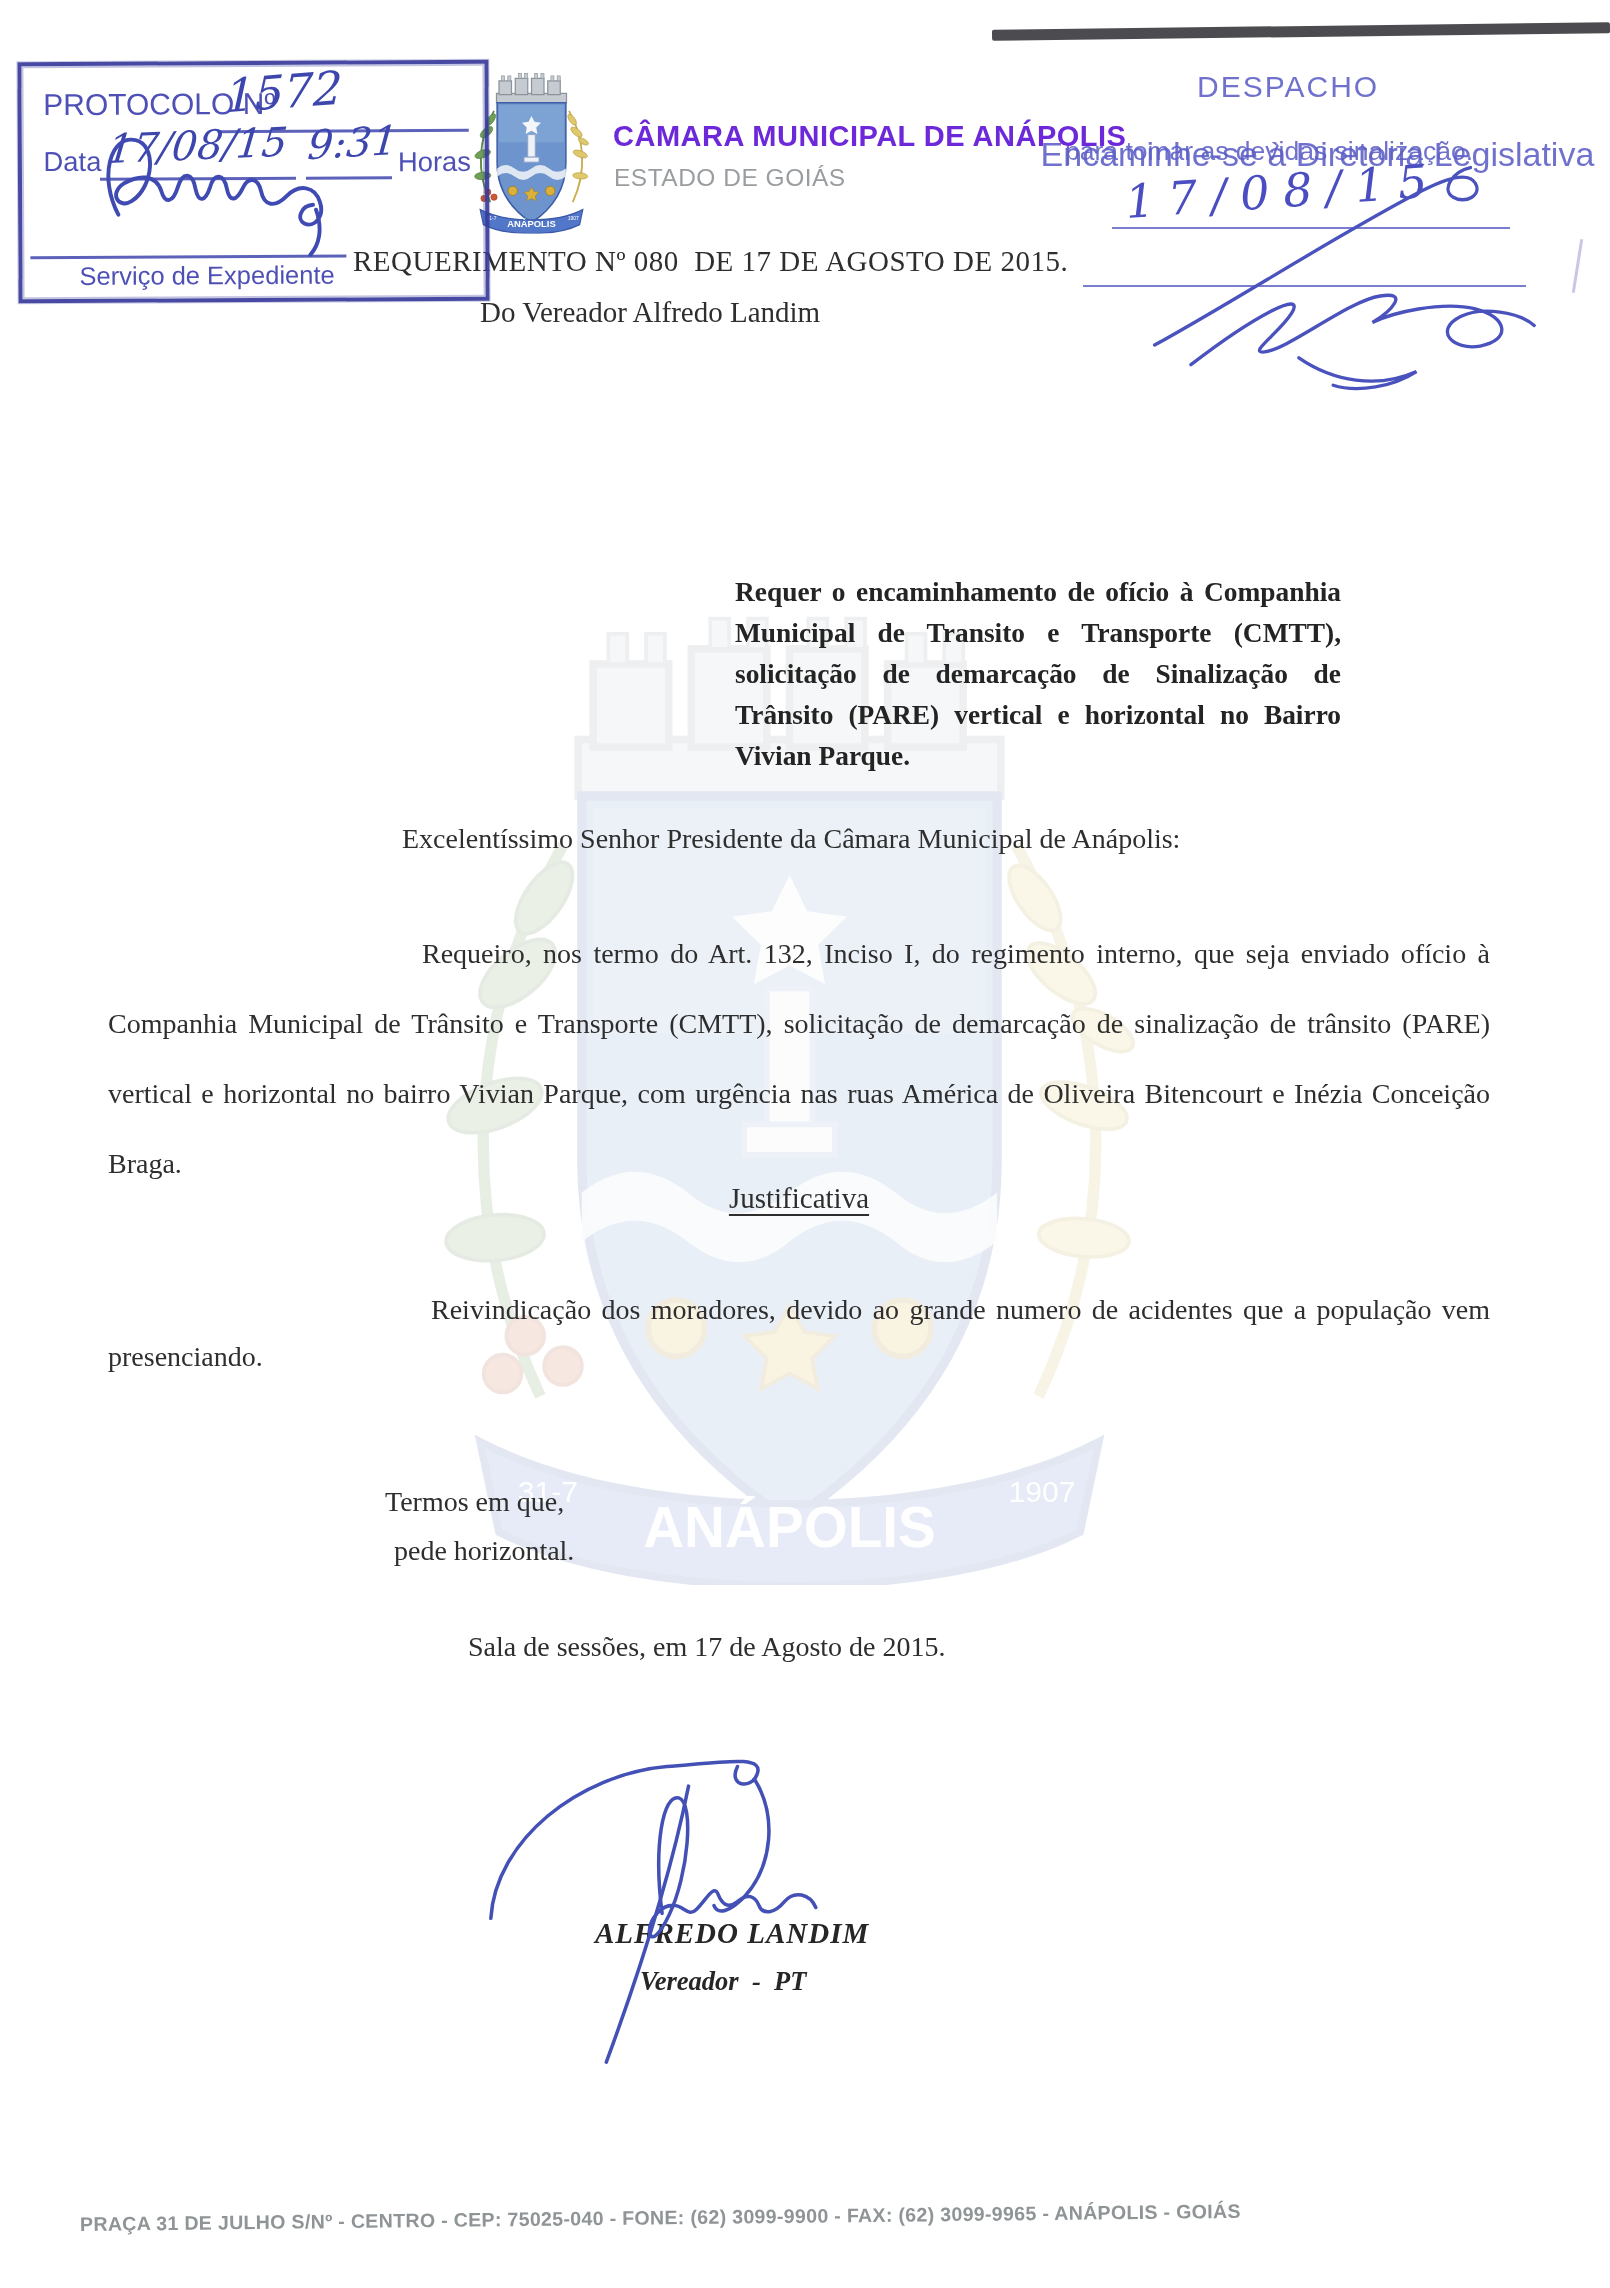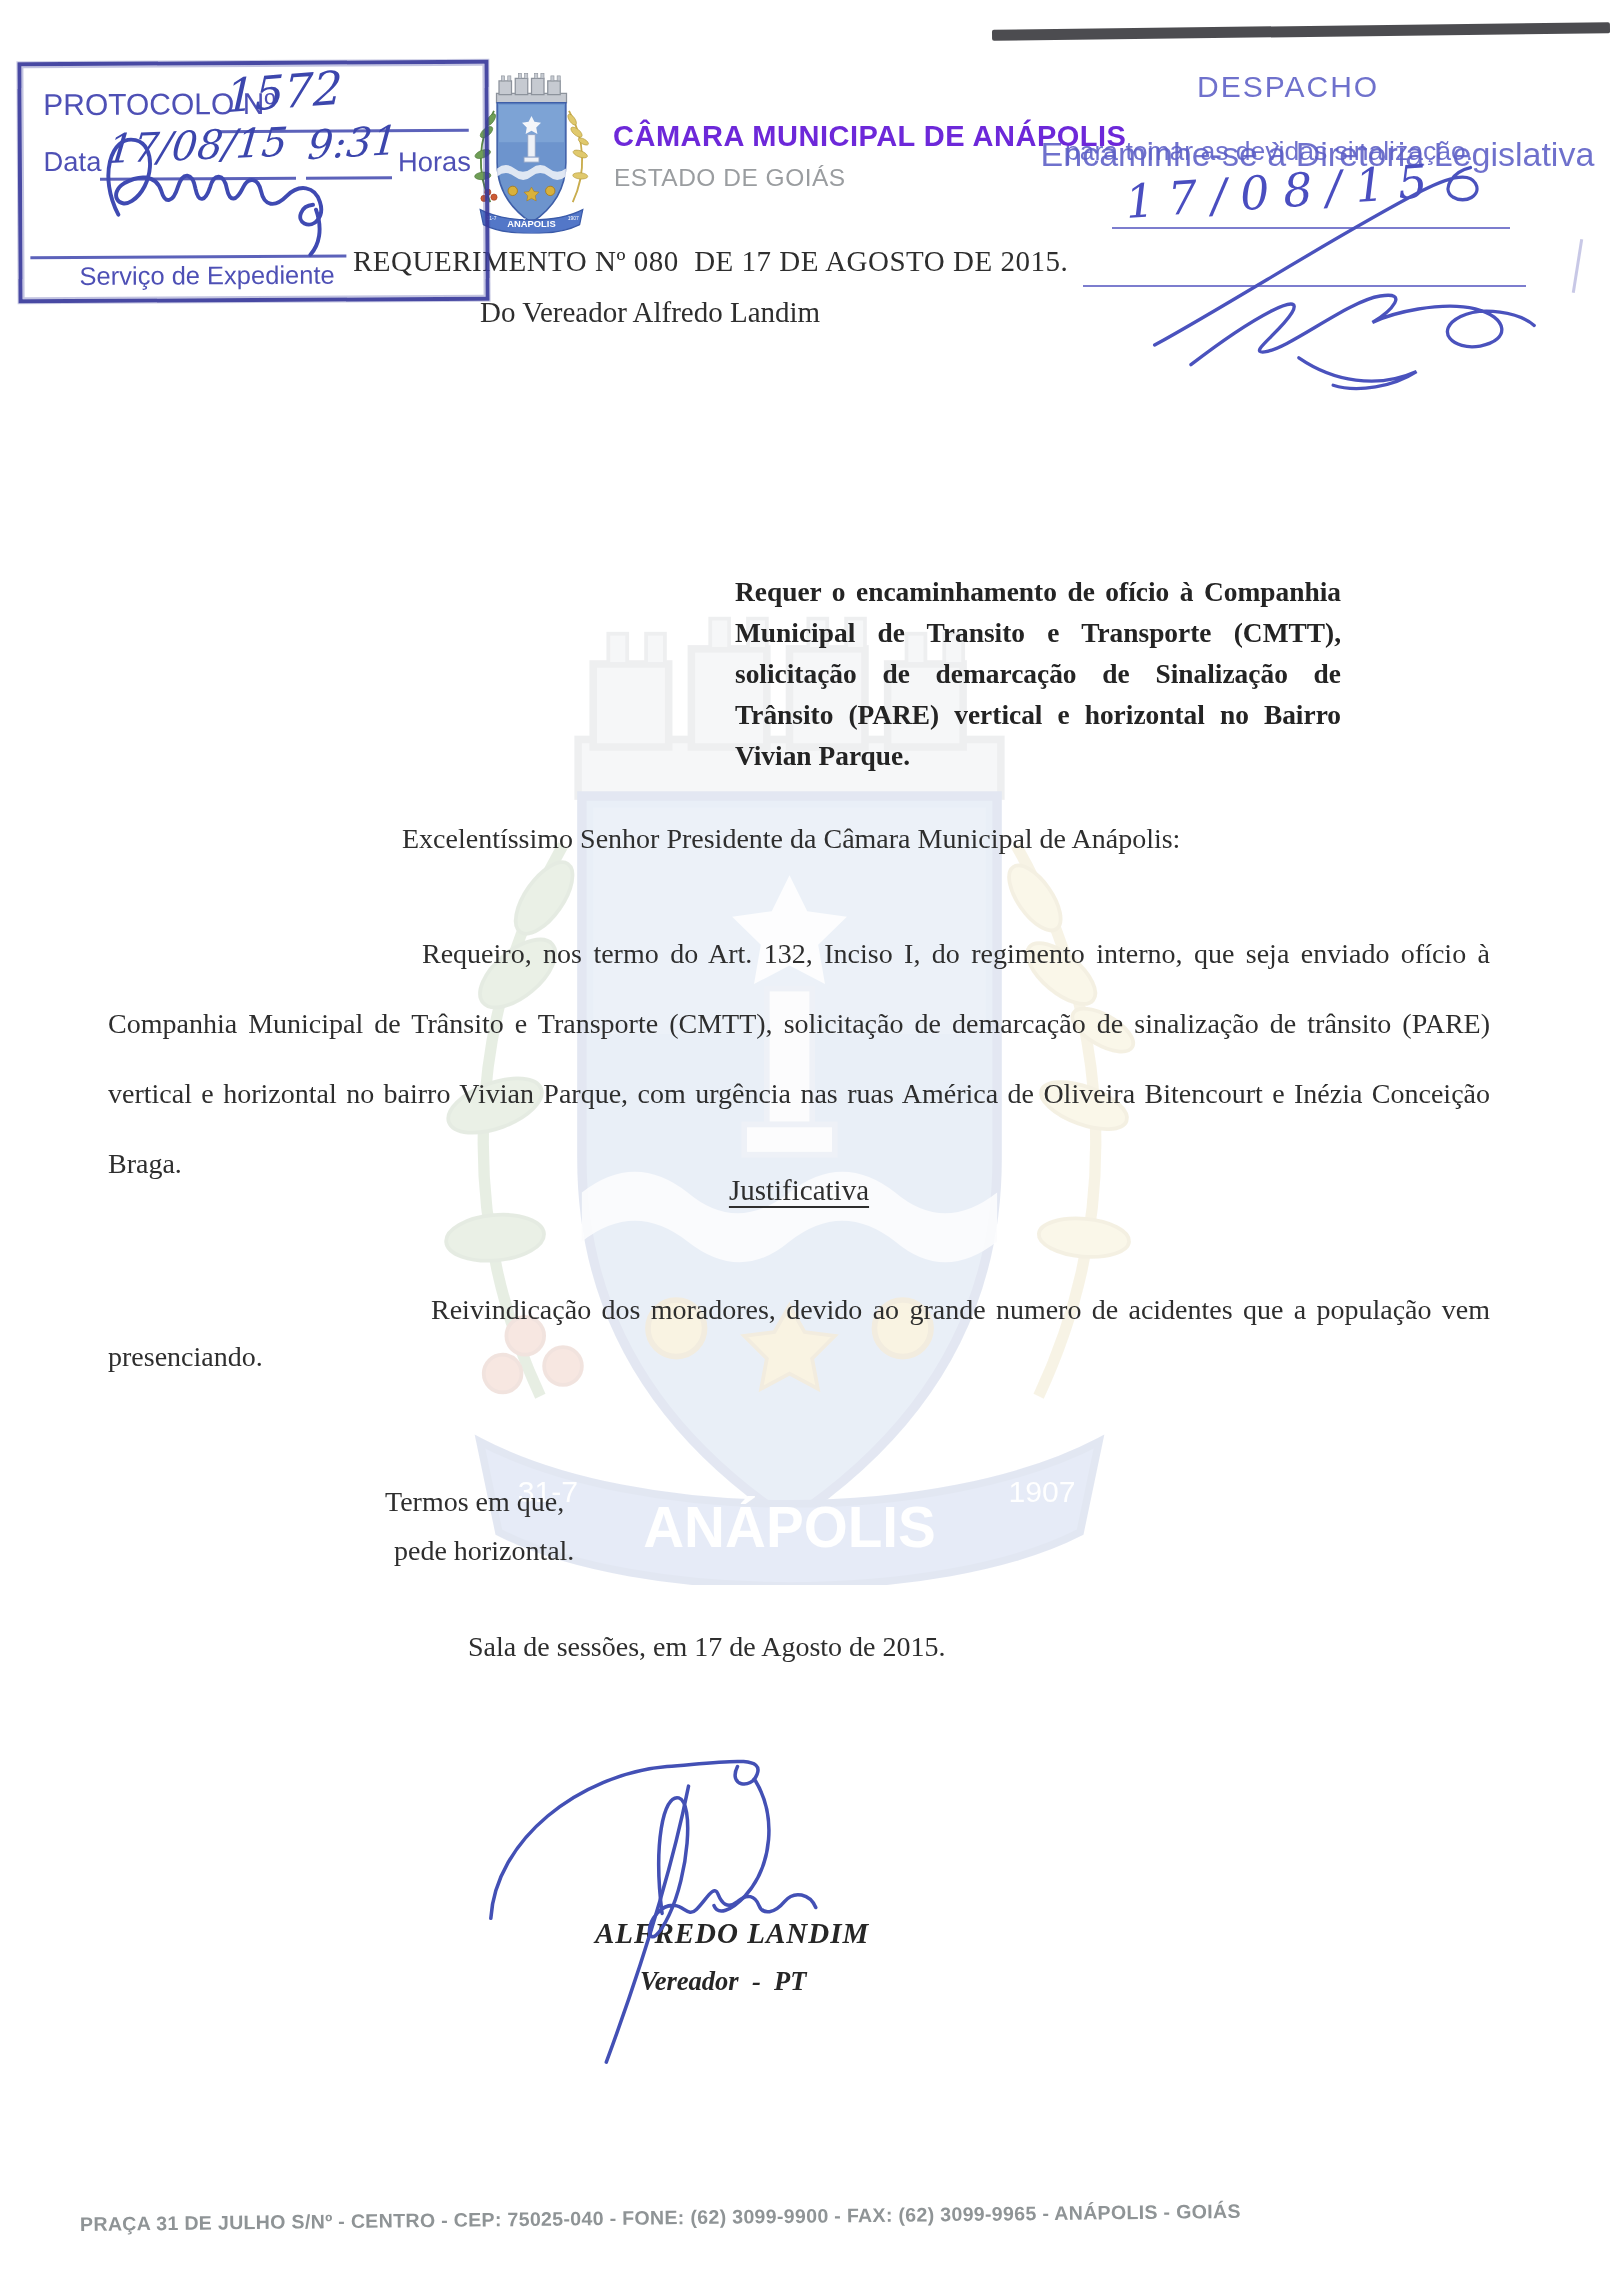--- a/index.html
+++ b/index.html
@@ -34,21 +34,21 @@
     width:606px;text-align:justify;font-weight:bold;
     font-size:27.4px;line-height:41px;color:#242424;
   }
   .vocative{font-size:28px;white-space:nowrap;}
   .body-par{
     width:1382px;text-align:justify;font-size:28px;line-height:70px;
     text-indent:314px;
   }
   .just-head{
     width:1382px;text-align:center;font-size:29px;
-    text-decoration:underline;text-underline-offset:5.9px;
+    text-decoration:underline;text-underline-offset:5.9px;margin-top:8px;
   }
   .just-par{
     width:1382px;text-align:justify;font-size:28px;line-height:47px;
     text-indent:323px;
   }
   .closing,.place-line{font-size:28px;white-space:nowrap;}
   .signer-name{
     font-size:29px;font-weight:bold;font-style:italic;
     letter-spacing:1px;white-space:nowrap;color:#262626;
   }

